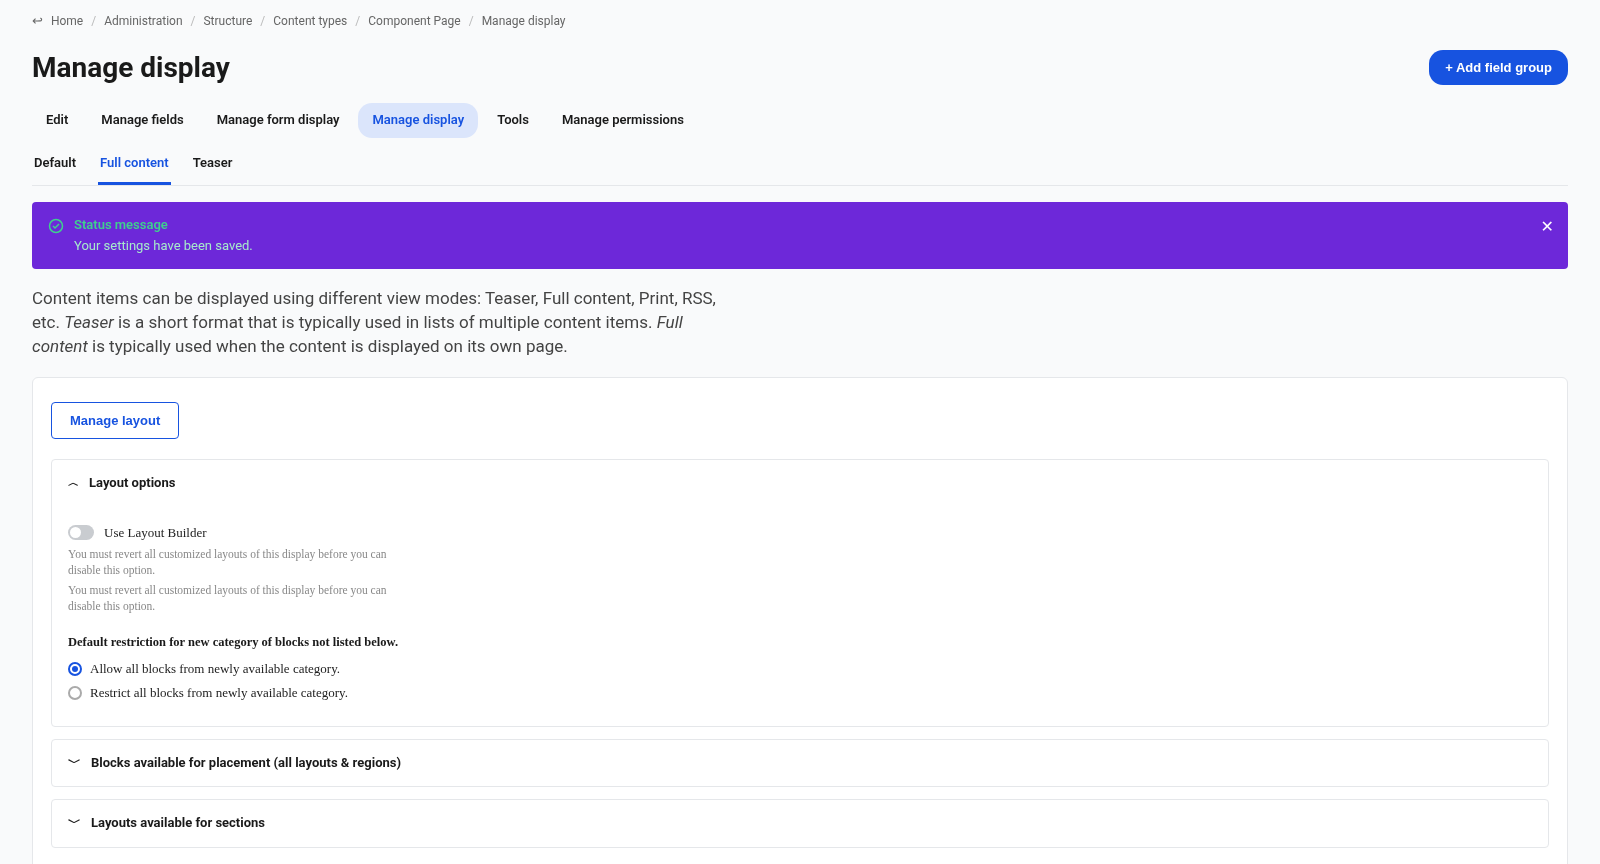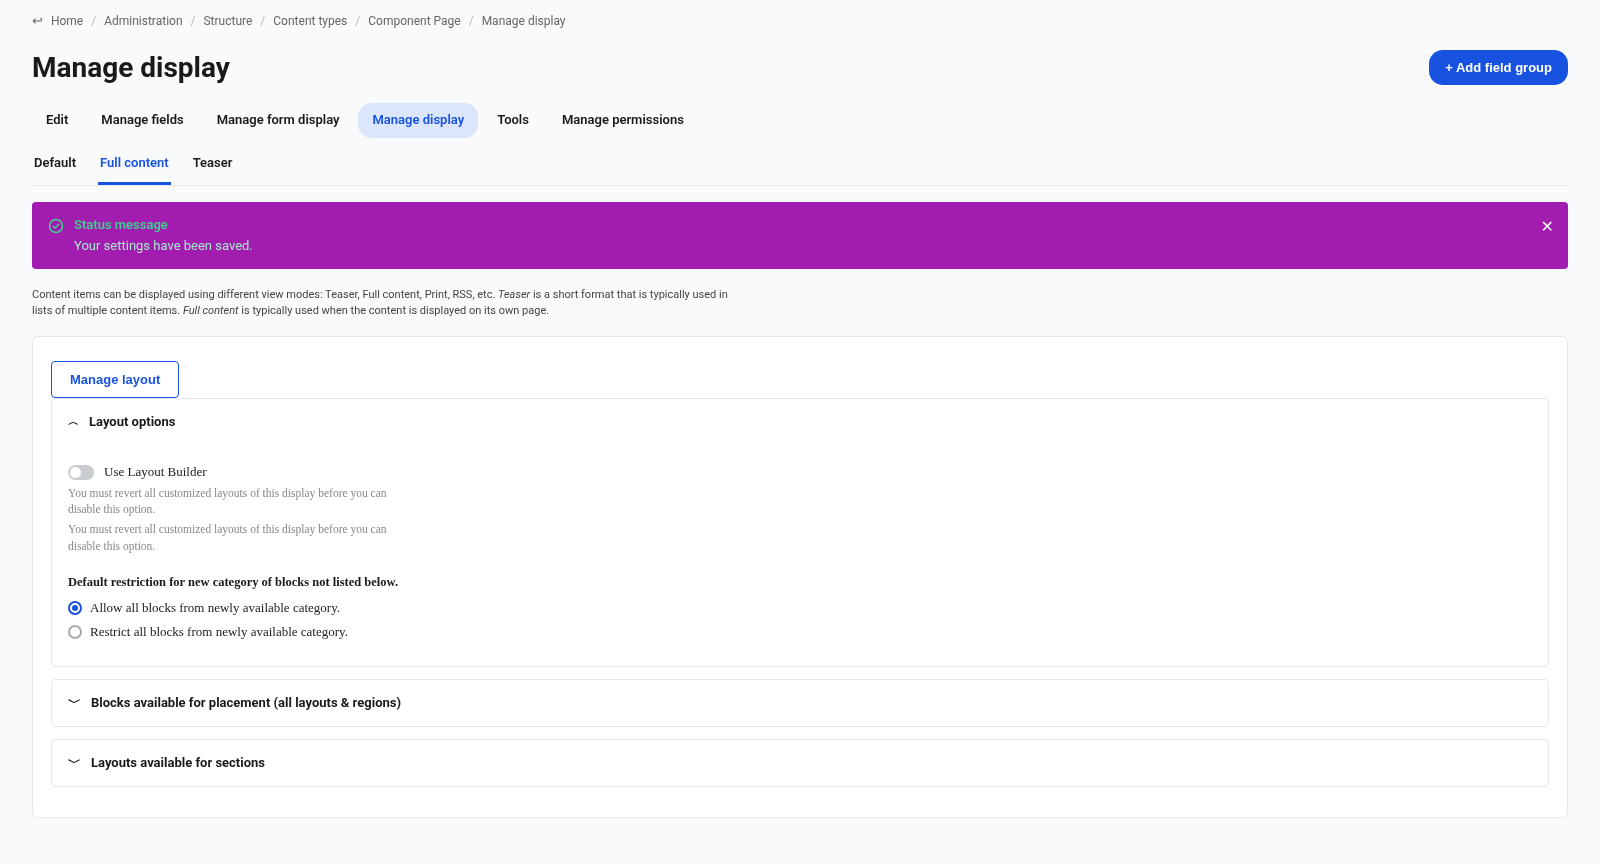--- a/index.html
+++ b/index.html
@@ -68,58 +68,59 @@
   color: #1a1a1a;
   font-size: 13px;
   cursor: pointer;
   border-bottom: 3px solid transparent;
 }
 .tabs-secondary .tab.active {
   color: #1753e0;
   border-bottom-color: #1753e0;
 }
 .status-banner {
-  background: #a21caf;
+  background: #6d28d9;
   color: #7de2b5;
   border-radius: 4px;
   padding: 14px 16px;
   display: flex;
   align-items: flex-start;
   gap: 10px;
   margin-bottom: 18px;
   position: relative;
 }
 .status-banner .check-icon { color: #3fcf8e; margin-top: 2px; flex-shrink: 0; }
 .status-banner .title { color: #3fcf8e; font-weight: 600; font-size: 13px; }
 .status-banner .msg { color: #a7e9cc; font-size: 13px; margin-top: 3px; }
 .status-banner .close {
   position: absolute; right: 14px; top: 14px; color: #fff; cursor: pointer; font-size: 16px;
 }
 .help-text {
-  font-size: 11px;
+  font-size: 17px;
   color: #444;
   max-width: 700px;
   margin-bottom: 18px;
 }
 .help-text em { font-style: italic; }
 .card {
   background: #fff;
   border: 1px solid #e5e7ea;
   border-radius: 6px;
   padding: 24px 18px 18px 18px;
 }
 .btn-outline {
   background: #fff;
   border: 1.5px solid #1753e0;
   color: #1753e0;
   font-weight: 600;
   padding: 10px 18px;
   border-radius: 4px;
   font-size: 13px;
   cursor: pointer;
+  margin-bottom: 20px;
 }
 .panel {
   border: 1px solid #e5e7ea;
   border-radius: 4px;
   margin-bottom: 12px;
 }
 .panel-header {
   padding: 14px 16px;
   font-weight: 700;
   font-size: 13px;

